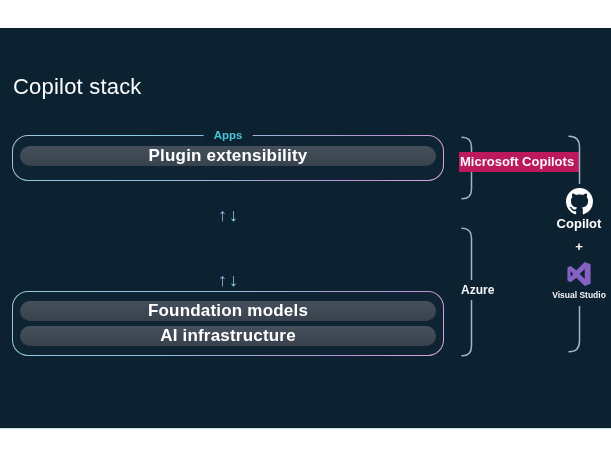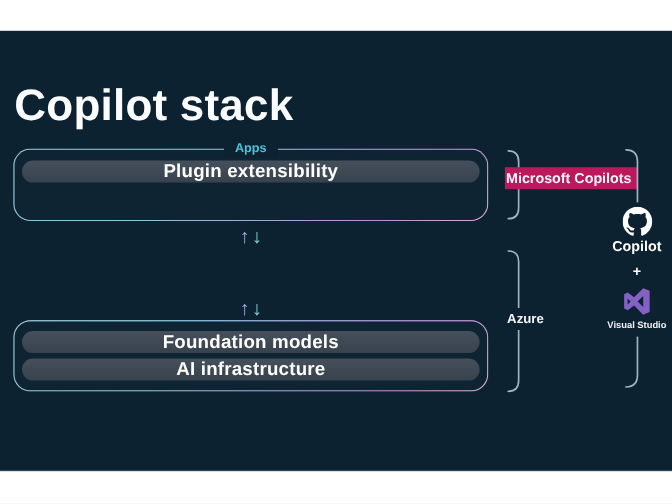--- a/index.html
+++ b/index.html
@@ -11,30 +11,30 @@
     overflow: hidden;
   }
   .page { position: absolute; inset: 0; background: #ffffff; }
   .slide {
     position: absolute; left: 0; top: 28px; width: 611px; height: 400px;
     background: #0d2231;
     box-shadow: 0 1px 0 #c9dbe5;
   }
   .title {
     position: absolute; left: 13px; top: 46px;
-    color: #fafcfd; font-size: 40px; font-weight: 700; letter-spacing: 0.2px;
+    color: #fafcfd; font-size: 22px; font-weight: 400; letter-spacing: 0.2px;
   }
   .group {
     position: absolute; left: 12px; width: 432px;
     border-radius: 16px;
     border: 1.5px solid transparent;
     background: linear-gradient(#0e2433, #0e2433) padding-box,
                 linear-gradient(135deg, #9ec6da 0%, #86c9de 30%, #b98fd4 80%, #dcabde 100%) border-box;
   }
-  .group-apps  { top: 107px; height: 66px; }
+  .group-apps  { top: 107px; height: 46px; }
   .group-orch  { top: 200px; height: 37px; }
   .group-infra { top: 263px; height: 65px; }
   .group-label {
     position: absolute; top: -9px; left: 50%; transform: translateX(-50%);
     background: #0d2231; color: #49c3d6;
     font-size: 11.5px; font-weight: 700; padding: 0 10px; line-height: 16px;
     white-space: nowrap;
   }
   .pill {
     position: absolute; left: 7px; right: 7px; height: 20px;

